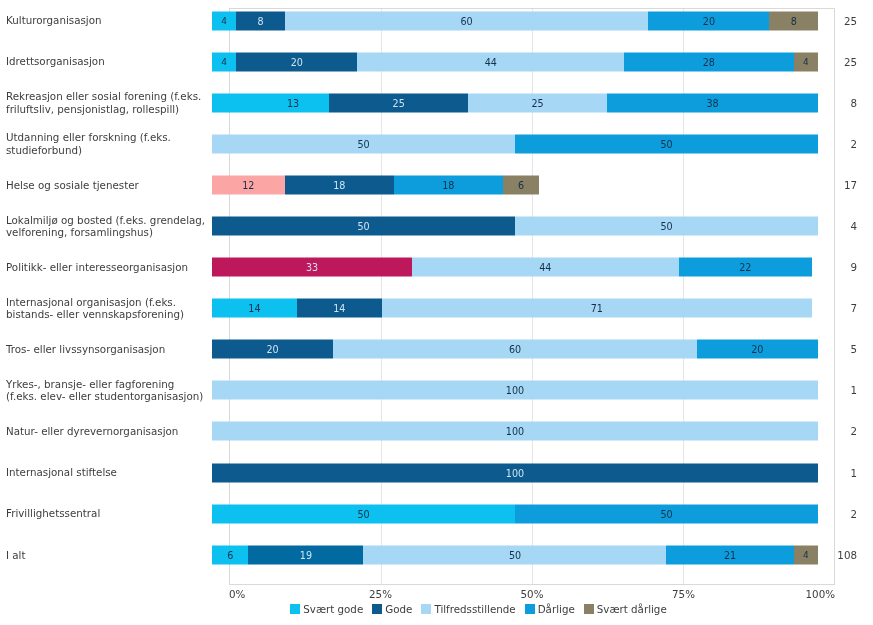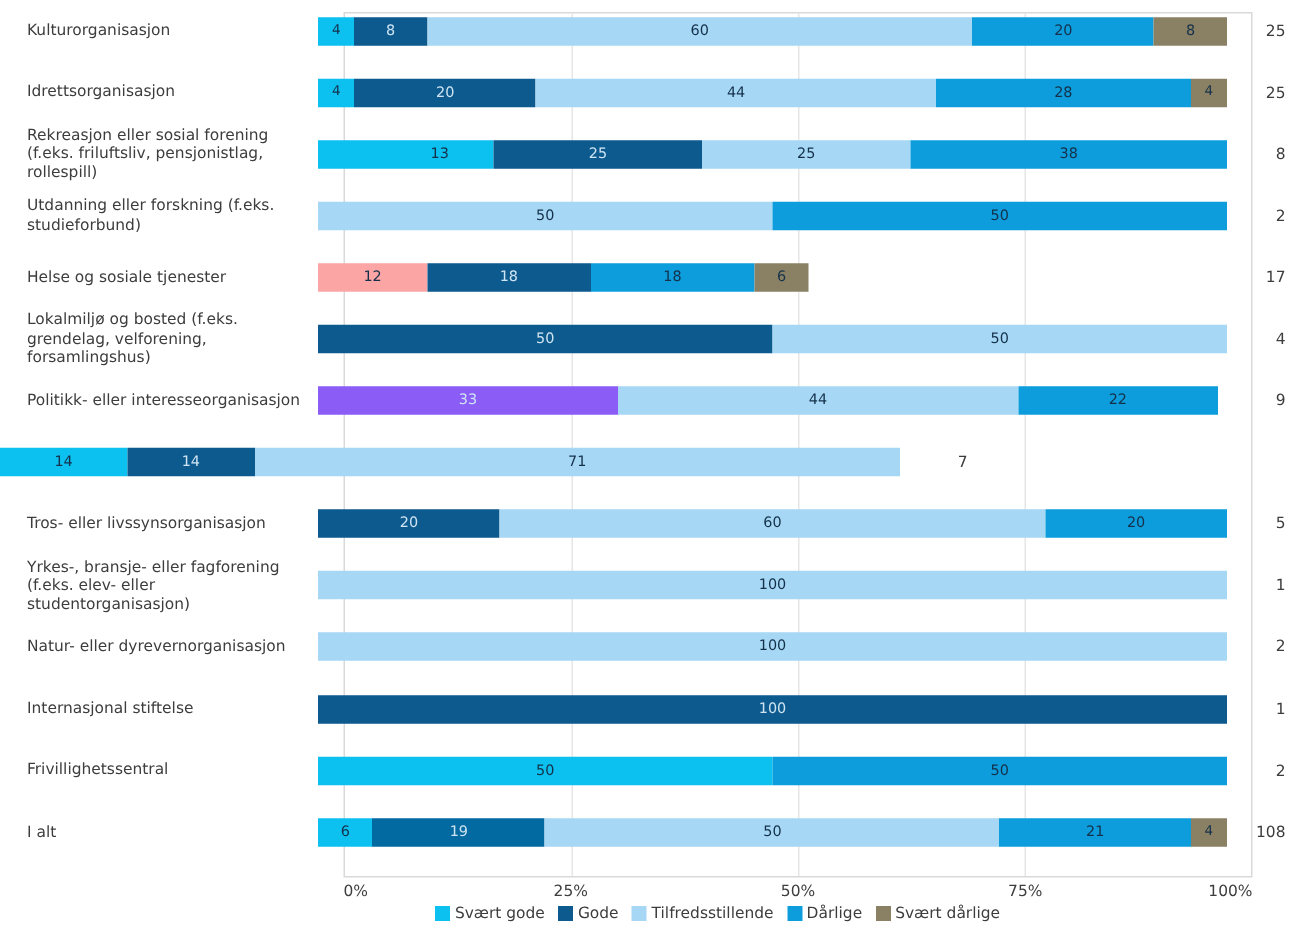--- a/index.html
+++ b/index.html
@@ -17,21 +17,21 @@
   .row{
     position:relative;
     display:flex;
     align-items:center;
     height:41.1px;
   }
   .row-label{
     width:212px;
     padding-right:6px;
     box-sizing:border-box;
-    padding-left:18px;
+    padding-left:6px;
     font-size:10.3px;
     line-height:12.5px;
     color:#3d3d3d;
     text-align:left;
   }
   .row-track{
     position:relative;
     width:606px;
     height:41.1px;
   }
@@ -188,28 +188,29 @@
             <div class="seg on-dark" style="width: 50%; background: rgb(13, 90, 143);">50</div>
             <div class="seg light-text" style="width: 50%; background: rgb(166, 216, 245);">50</div>
           </div>
         </div>
         <div class="row-count">4</div>
       </div>
       <div class="row">
         <div class="row-label">Politikk- eller interesseorganisasjon</div>
         <div class="row-track">
           <div class="bar">
-            <div class="seg on-dark" style="width: 33%; background: #8b5cf6;">33</div>
+            <div class="seg on-dark" style="width: 33%; background: #be185d;">33</div>
             <div class="seg light-text" style="width: 44%; background: rgb(166, 216, 245);">44</div>
             <div class="seg light-text" style="width: 22%; background: rgb(13, 157, 220);">22</div>
           </div>
         </div>
         <div class="row-count">9</div>
       </div>
       <div class="row">
+        <div class="row-label">Internasjonal organisasjon (f.eks. bistands- eller vennskapsforening)</div>
         <div class="row-track">
           <div class="bar">
             <div class="seg light-text" style="width: 14%; background: rgb(12, 192, 239);">14</div>
             <div class="seg on-dark" style="width: 14%; background: rgb(13, 90, 143);">14</div>
             <div class="seg light-text" style="width: 71%; background: rgb(166, 216, 245);">71</div>
           </div>
         </div>
         <div class="row-count">7</div>
       </div>
       <div class="row">

